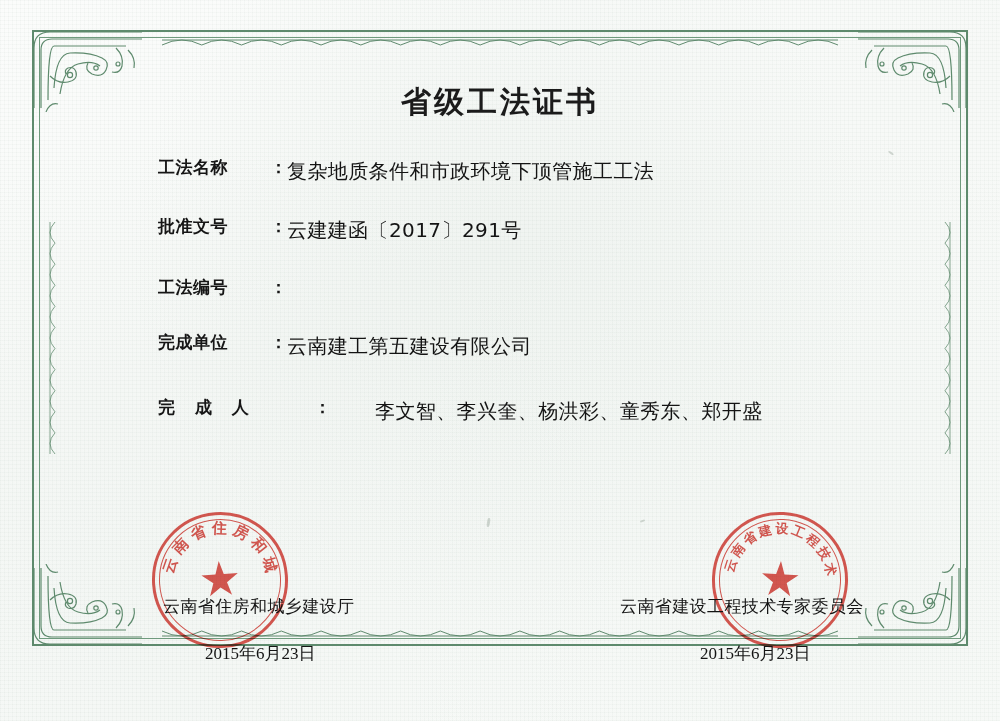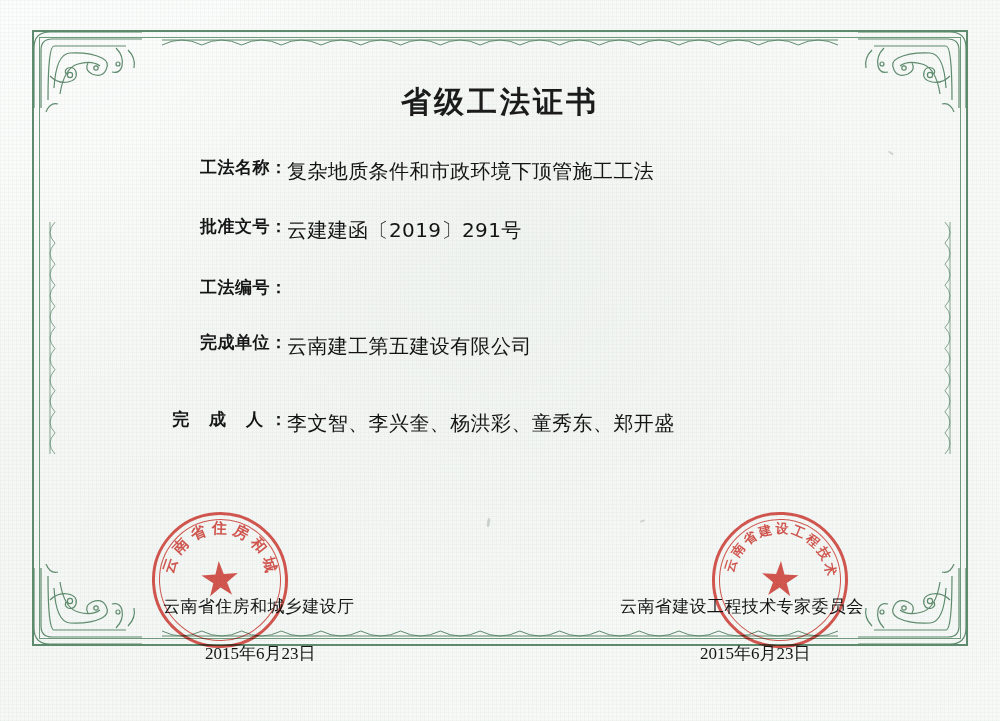--- a/index.html
+++ b/index.html
@@ -117,21 +117,20 @@
   }
   .field-label {
     width: 112px;
     flex: 0 0 112px;
     font-family: "DejaVu Sans", "Liberation Sans", sans-serif;
     font-weight: bold;
     font-size: 17px;
     color: #161616;
     letter-spacing: 0.5px;
     white-space: nowrap;
-    text-align: right;
   }
   .field-colon {
     flex: 0 0 14px;
     font-family: "DejaVu Sans", "Liberation Sans", sans-serif;
     font-weight: bold;
     font-size: 17px;
     color: #161616;
   }
   .field-value {
     font-family: "DejaVu Sans", "Liberation Sans", sans-serif;
@@ -142,21 +141,21 @@
   }
   .field-value .val-line { display: block; }
   .field-value.mono {
     font-family: "Liberation Serif", "DejaVu Serif", serif;
     font-size: 17px;
   }
 
   .row-approval { margin-bottom: 30px; }
   .row-number   { margin-bottom: 32px; }
   .row-unit     { margin-bottom: 26px; }
-  .row-people   { margin-top: 46px; }
+  .row-people   { margin-top: 34px; gap: 44px; }
   .field-label.spaced { letter-spacing: 7px; }
 
   
   .seal {
     position: absolute;
     width: 130px;
     height: 130px;
     border-radius: 50%;
     border: 3px solid #d4342c;
     opacity: 0.82;
@@ -350,21 +349,21 @@
       <div class="field-colon">：</div>
       <div class="field-value">
         <span class="val-line">复杂地质条件和市政环境下顶管施工工法</span>
       </div>
     </div>
 
     <div class="field-row row-approval">
       <div class="field-label">批准文号</div>
       <div class="field-colon">：</div>
       <div class="field-value">
-        <span class="val-line">云建建函〔2019〕291号</span>
+        <span class="val-line">云建建函〔2017〕291号</span>
       </div>
     </div>
 
     <div class="field-row row-number">
       <div class="field-label">工法编号</div>
       <div class="field-colon">：</div>
     </div>
 
     <div class="field-row row-unit">
       <div class="field-label">完成单位</div>

